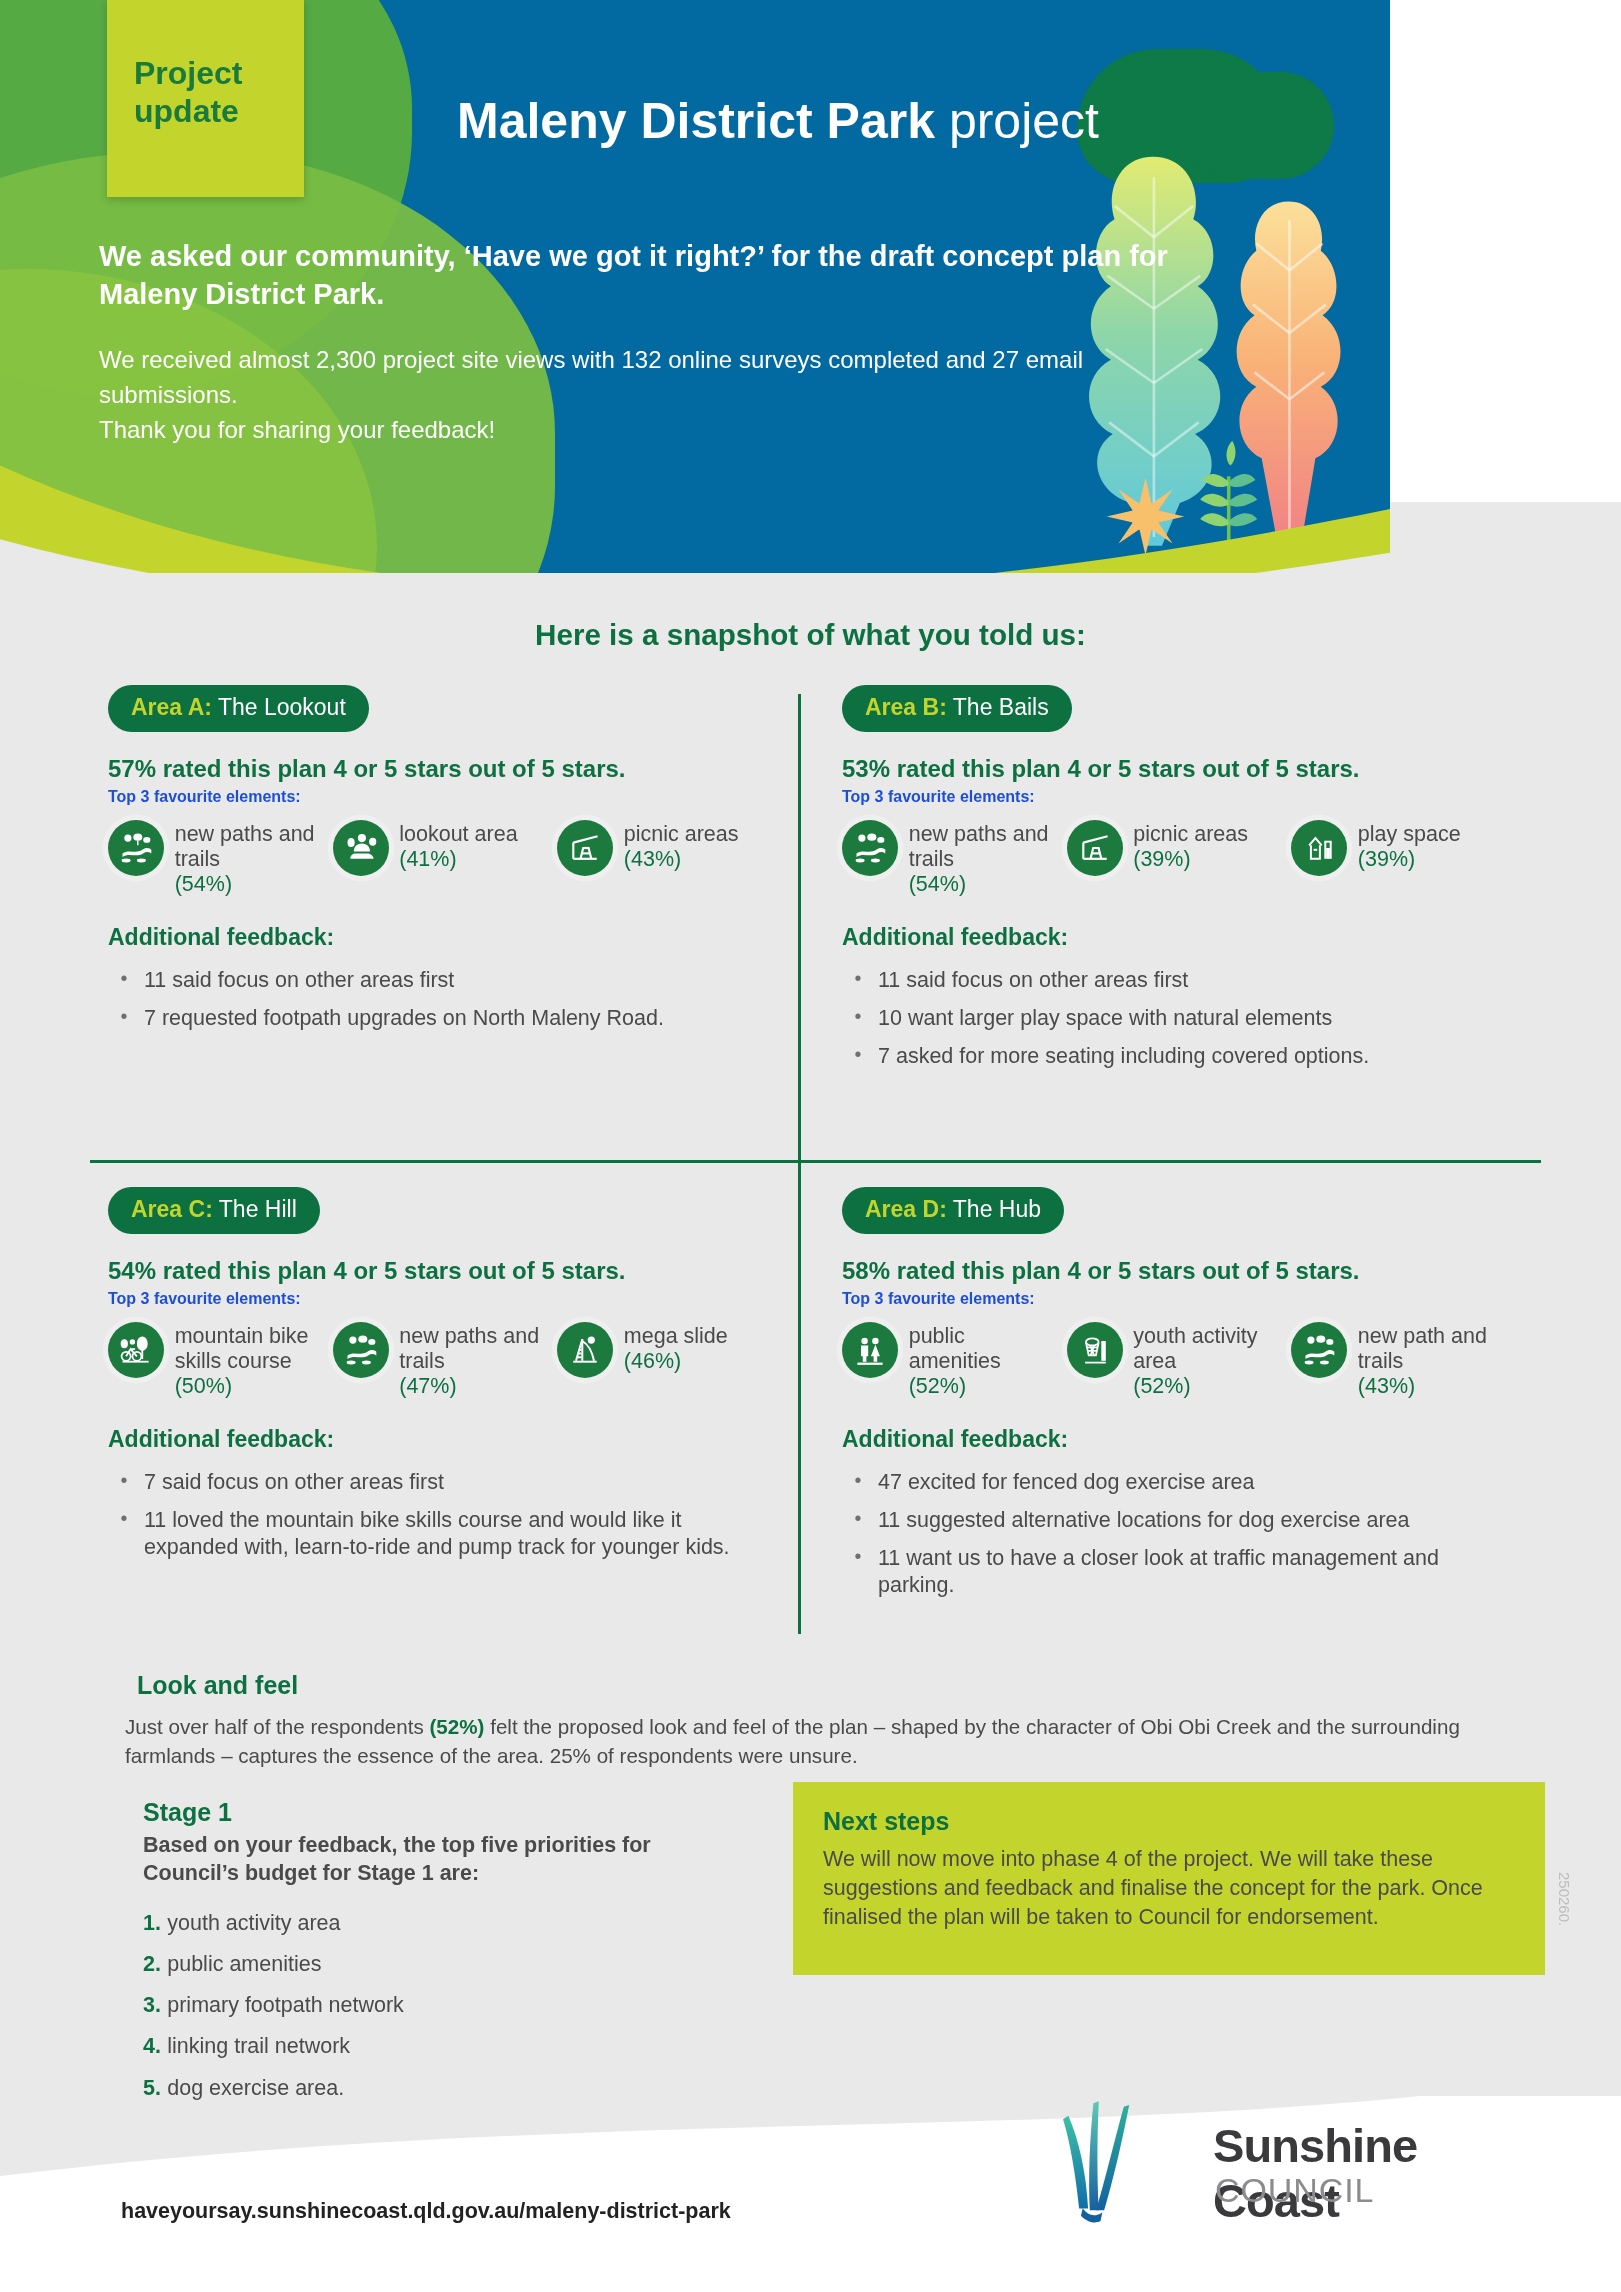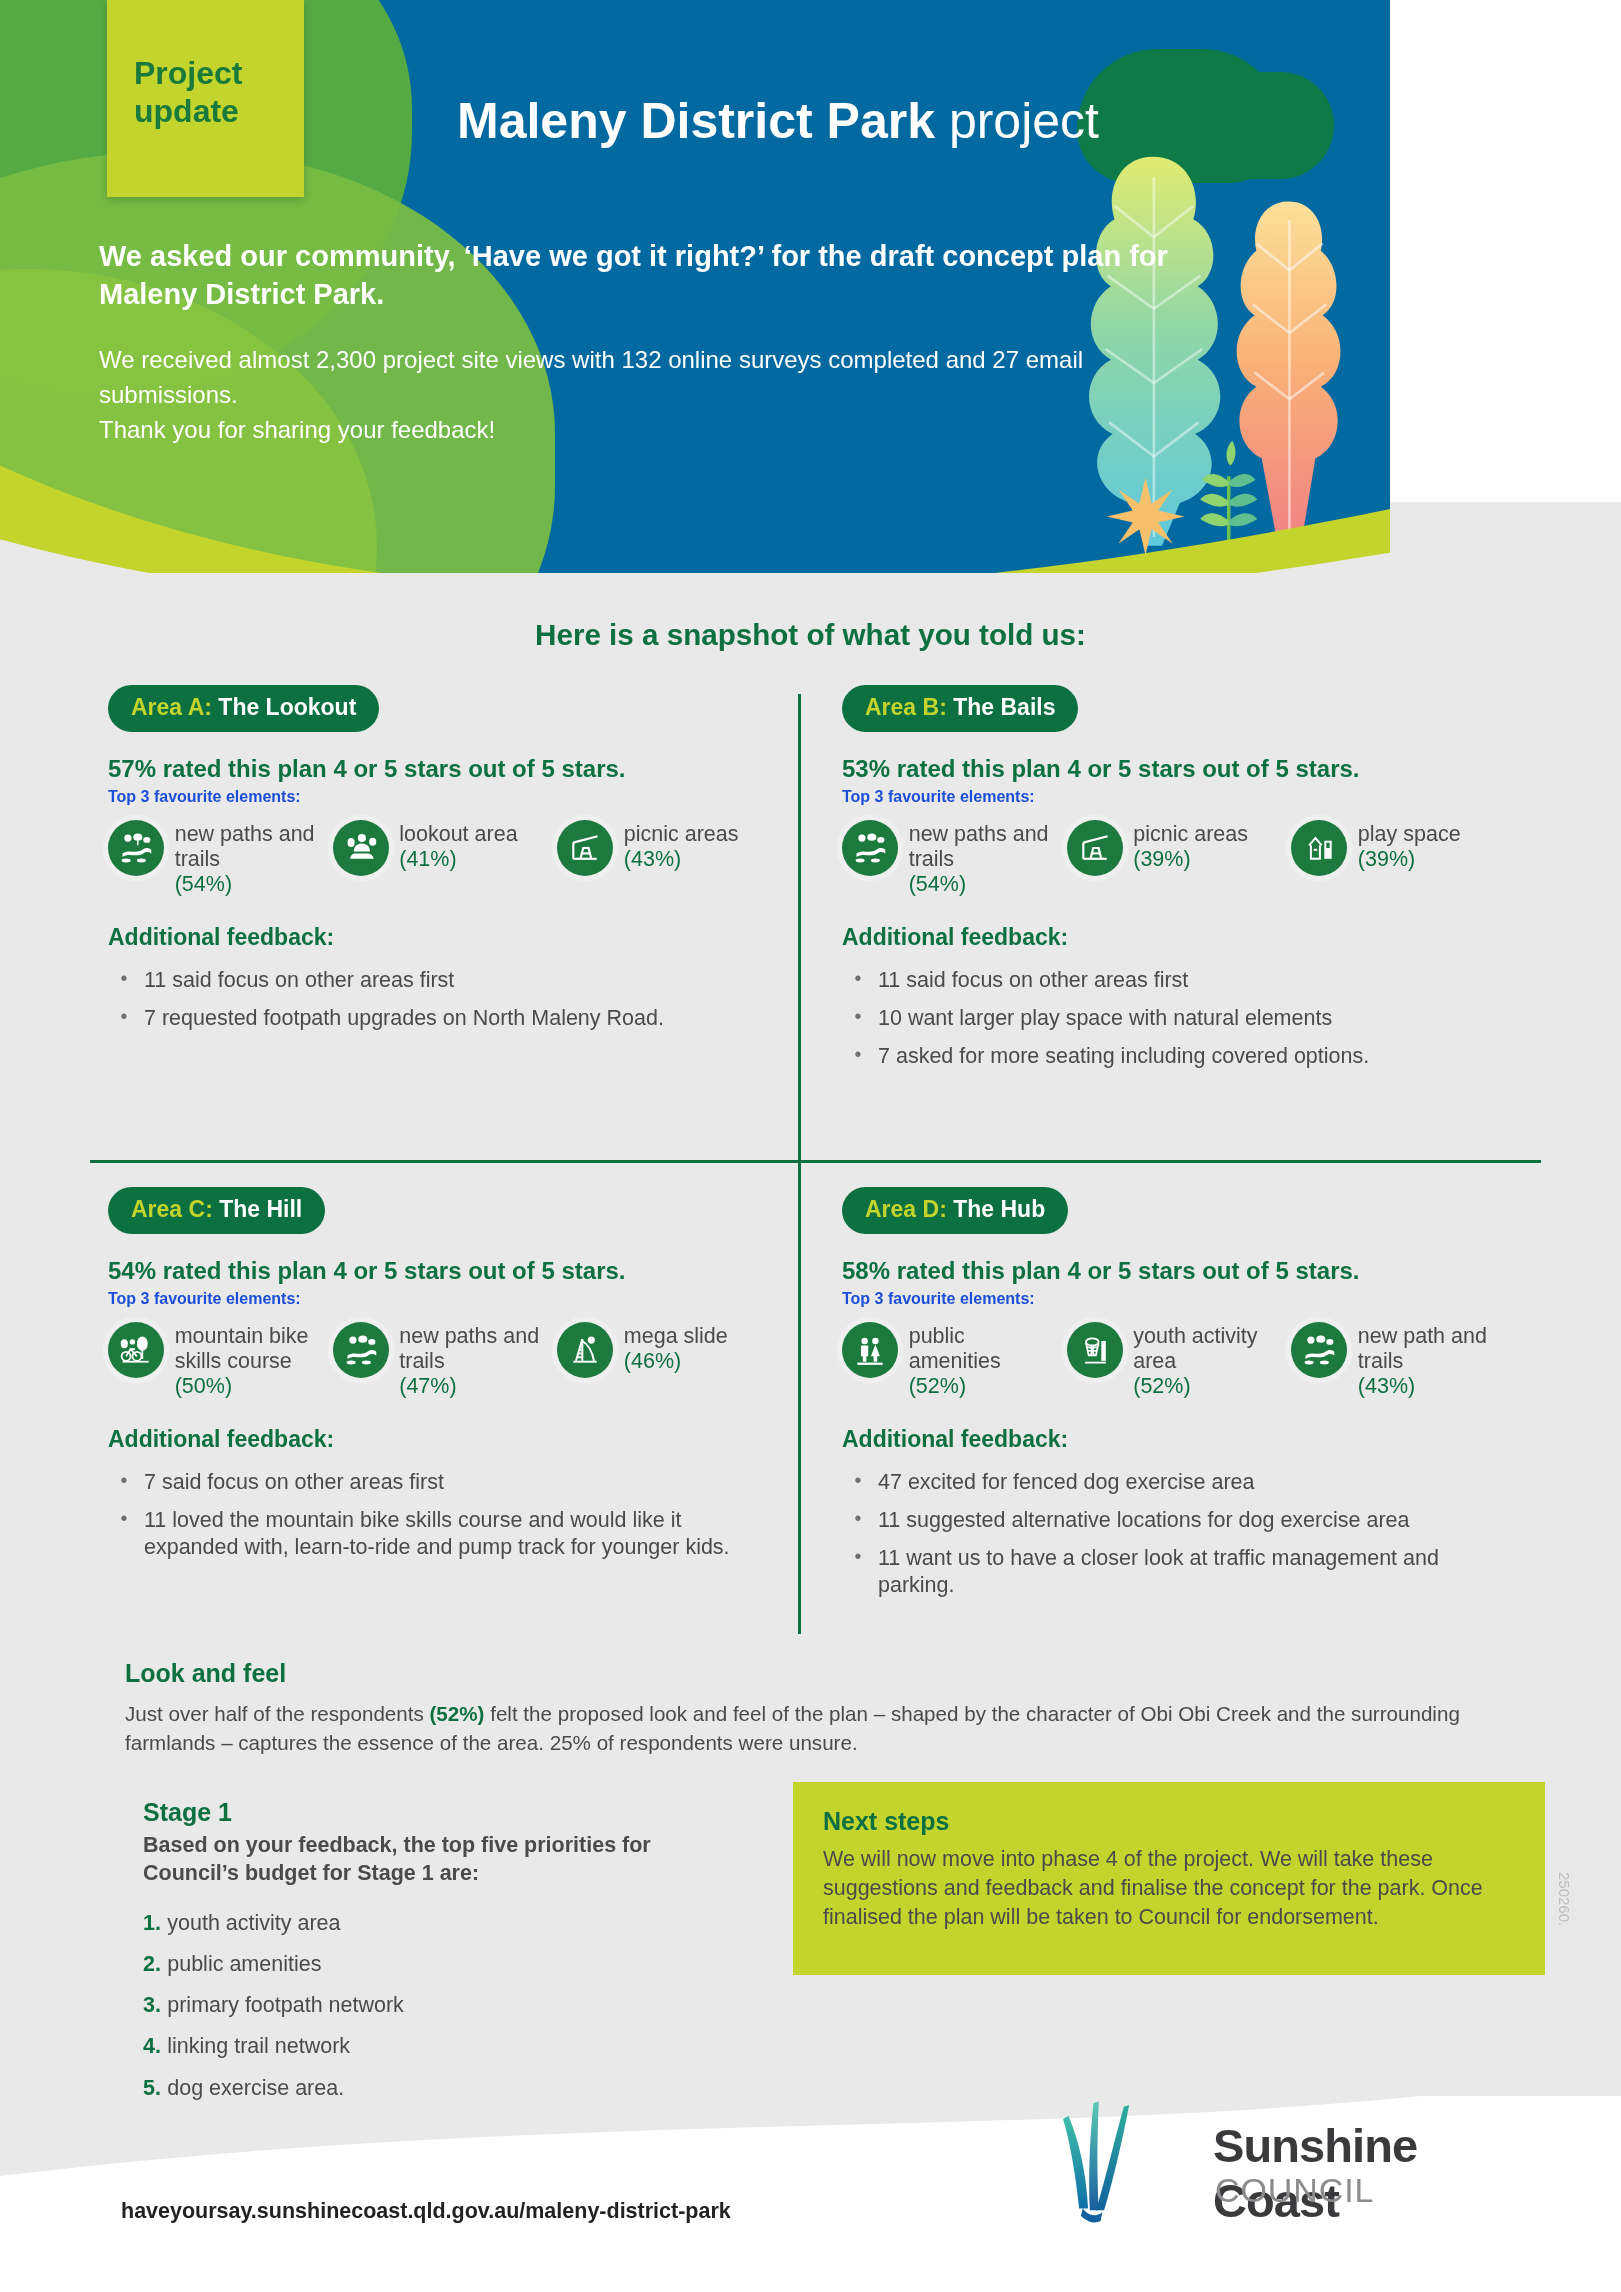--- a/index.html
+++ b/index.html
@@ -61,21 +61,21 @@
 
   .quad{position:absolute;width:663px;}
   .q-a{left:18px;top:0;}
   .q-b{left:752px;top:0;}
   .q-c{left:18px;top:502px;}
   .q-d{left:752px;top:502px;}
 
   .pill{display:inline-block;background:#0C7040;border-radius:27px;
       padding:9px 23px 10.7px 23px;font-size:23px;color:#ffffff;}
   .pill .lbl{color:#C3D52D;font-weight:bold;}
-  .pill .nm{color:#ffffff;font-weight:bold;}
+  .pill .nm{color:#ffffff;font-weight:normal;}
 
   .rated{margin-top:23px;color:#0C7040;font-weight:bold;font-size:24px;}
   .top3{margin-top:5.4px;color:#1d4ed8;font-weight:bold;font-size:16px;}
 
   .elements{display:flex;margin-top:14.3px;gap:10.7px;}
   .el{display:flex;align-items:flex-start;width:215px;}
   .el-icon{width:56px;height:56px;flex:0 0 56px;border-radius:50%;
       background:#1C7A3E;box-shadow:0 0 0 5.4px #EFEFEF;margin-right:10.7px;
       display:flex;align-items:center;justify-content:center;}
   .el-icon svg{display:block;}
@@ -84,21 +84,21 @@
 
   .addfb{margin-top:27px;color:#0C7040;font-weight:bold;font-size:23px;}
   .fblist{margin:16px 0 0 0;padding:0;list-style:none;}
   .fblist li{position:relative;padding-left:36px;margin-bottom:10.7px;
       font-size:21.5px;line-height:27px;color:#4A4A4A;}
   .fblist li:before{content:"\2022";position:absolute;left:12.5px;top:-1.8px;
       color:#6F6F6F;font-size:19.7px;}
 
   
   .lf{position:absolute;left:125px;top:1659px;width:1397px;}
-  .lf h3{margin:0;color:#0C7040;font-weight:bold;font-size:25px;}
+  .lf h3{margin:12px;color:#0C7040;font-weight:bold;font-size:25px;}
   .lf p{margin:10.7px 0 0 0;color:#4A4A4A;font-size:20.6px;line-height:29px;}
   .lf p b{color:#0C7040;}
 
   
   .stage{position:absolute;left:143px;top:1798px;width:573px;}
   .stage h3{margin:0;color:#0C7040;font-weight:bold;font-size:25px;}
   .stage .sub{margin-top:3.6px;color:#4A4A4A;font-weight:bold;font-size:21.5px;line-height:28px;}
   .stage ol{margin:23px 0 0 0;padding:0;list-style:none;counter-reset:p;}
   .stage ol li{counter-increment:p;font-size:21.5px;line-height:27px;color:#4A4A4A;
       margin-bottom:14.3px;}

